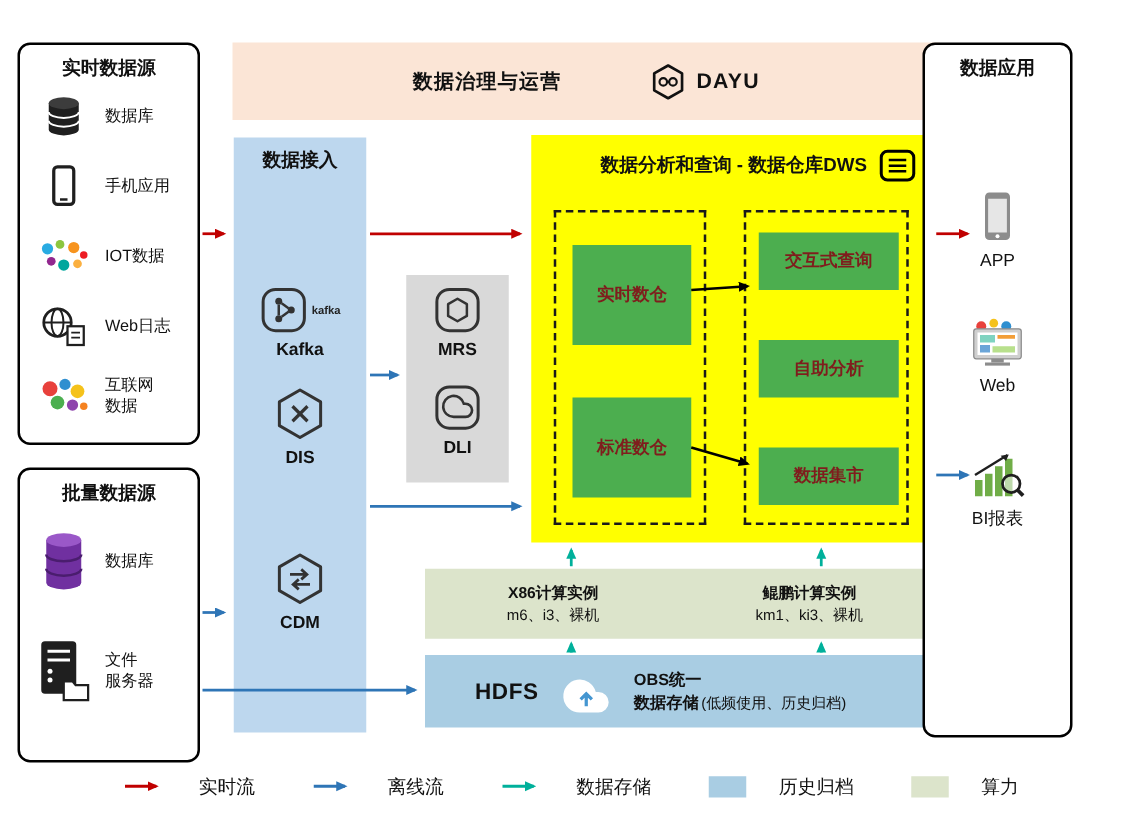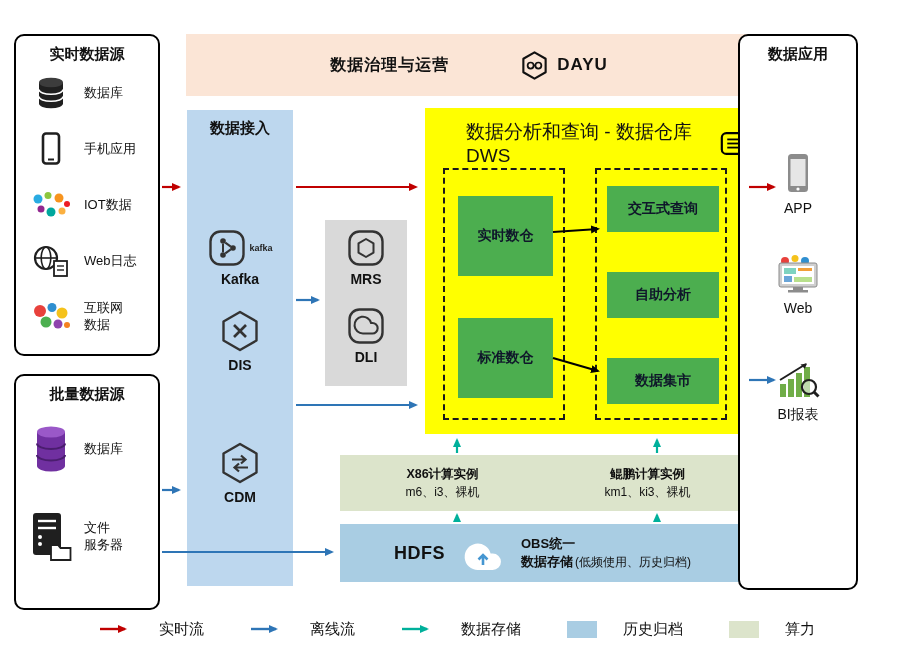--- a/index.html
+++ b/index.html
@@ -24,30 +24,30 @@
   .ing-item { position:absolute; left:0; width:100%; display:flex; flex-direction:column; align-items:center; }
   .ing-label { font-weight:bold; font-size:14px; margin-top:3px; }
   .kafka-row { display:flex; align-items:center; gap:2px; }
   .kafka-logo { font-weight:bold; font-size:9px; color:#222; }
   .hex { fill:none; stroke:#333; stroke-width:2.4; stroke-linejoin:round; }
 
   .proc-box { background:var(--processing-bg,#d9d9d9); }
 
   .dws-box { background:var(--dws-bg,#ffff00); }
   .dws-title-row { display:flex; justify-content:center; align-items:center; gap:9px; padding-top:11px; }
-  .dws-title { font-weight:normal; font-size:19px;margin-left:41px; }
+  .dws-title { font-weight:bold; font-size:15px;margin-left:41px; }
   .dashed { border:2px dashed #1a1a1a; position:absolute; }
-  .green-box { position:absolute; background:var(--green-box,#4cae4f); display:flex; align-items:center; justify-content:center; font-weight:bold; font-size:14px; color:#0f172a; }
+  .green-box { position:absolute; background:var(--green-box,#4cae4f); display:flex; align-items:center; justify-content:center; font-weight:bold; font-size:14px; color:#7f1d1d; }
 
   .compute-box { background:var(--compute-bg,#dce4cb); display:flex; }
   .compute-col { flex:1; display:flex; flex-direction:column; justify-content:center; align-items:center; line-height:1.5; }
   .c-title { font-weight:bold; font-size:12.5px; }
   .c-sub { font-size:12px; }
 
-  .hdfs-box { background:var(--archive-bg,#a9cde3); display:flex; align-items:center; gap:15px; padding-left:54px; }
+  .hdfs-box { background:var(--archive-bg,#a9cde3); display:flex; align-items:center; gap:15px; padding-left:40px; }
   .hdfs-label { font-weight:bold; font-size:18px; letter-spacing:.5px; }
   .obs-text { line-height:1.35; }
   .obs-line1 { font-weight:bold; font-size:13px; }
   .obs-line2 { font-size:13px; }
   .obs-line2 .b { font-weight:bold; }
   .obs-note { font-size:12px; margin-left:2px; }
 
   .app-item { position:absolute; left:0; width:100%; display:flex; flex-direction:column; align-items:center; gap:6px; }
   .app-label { font-size:14px; }
 

